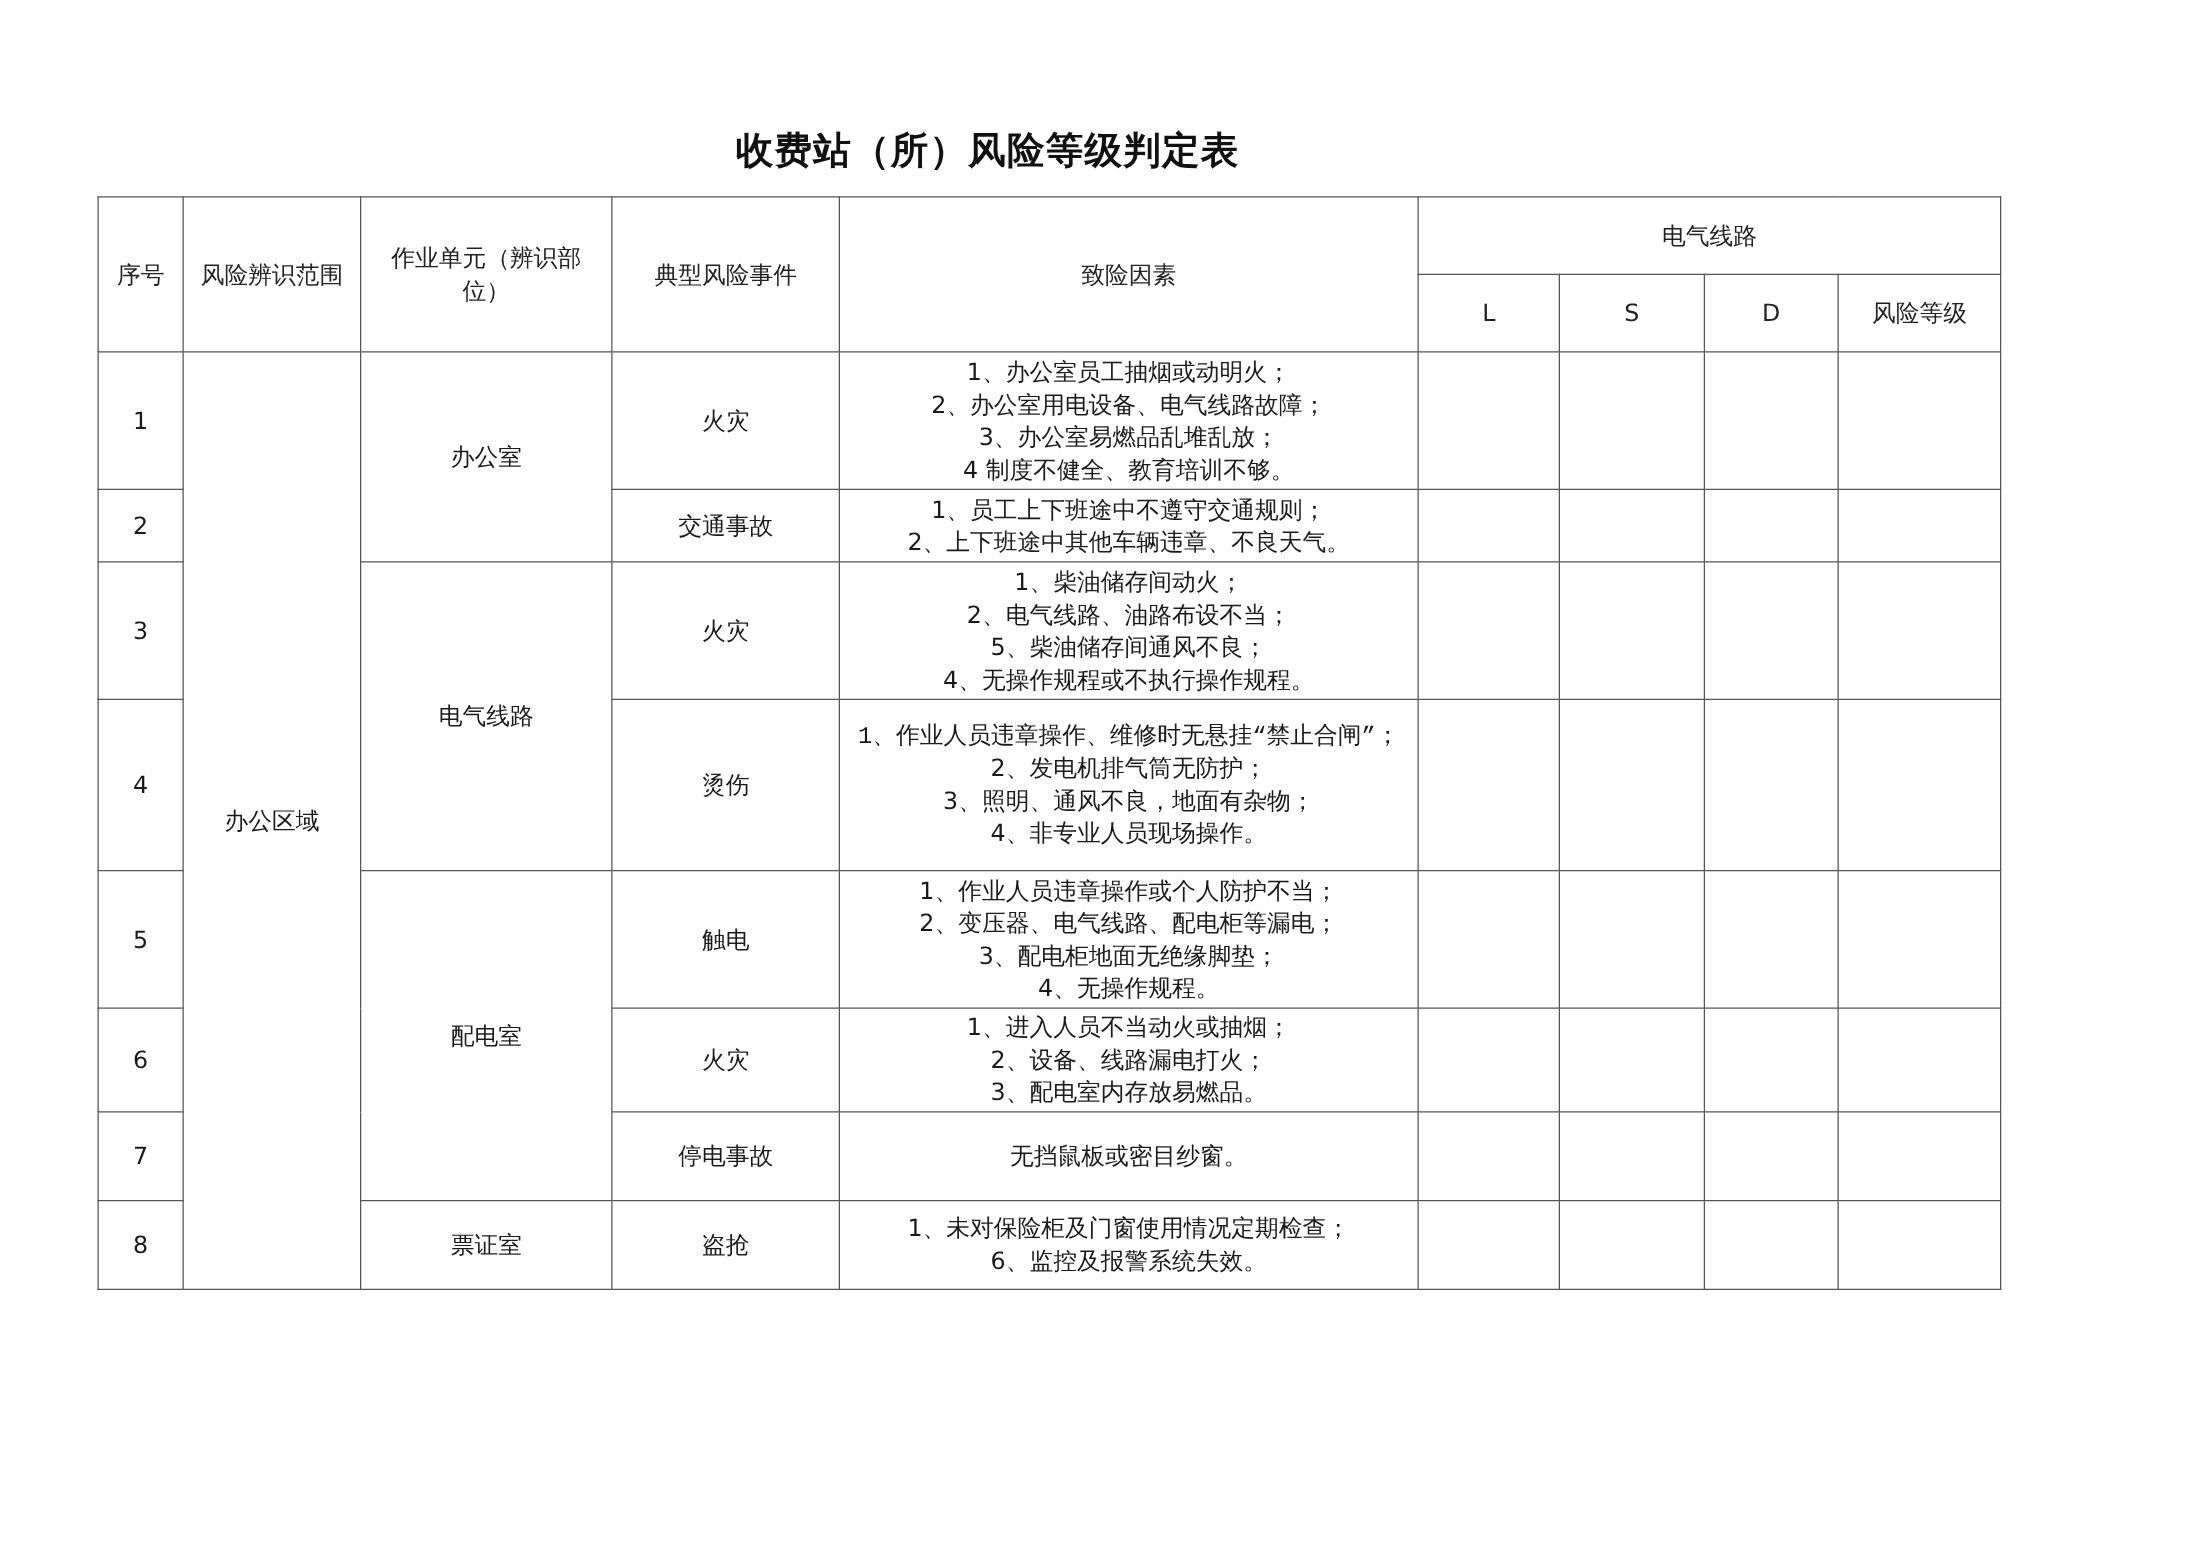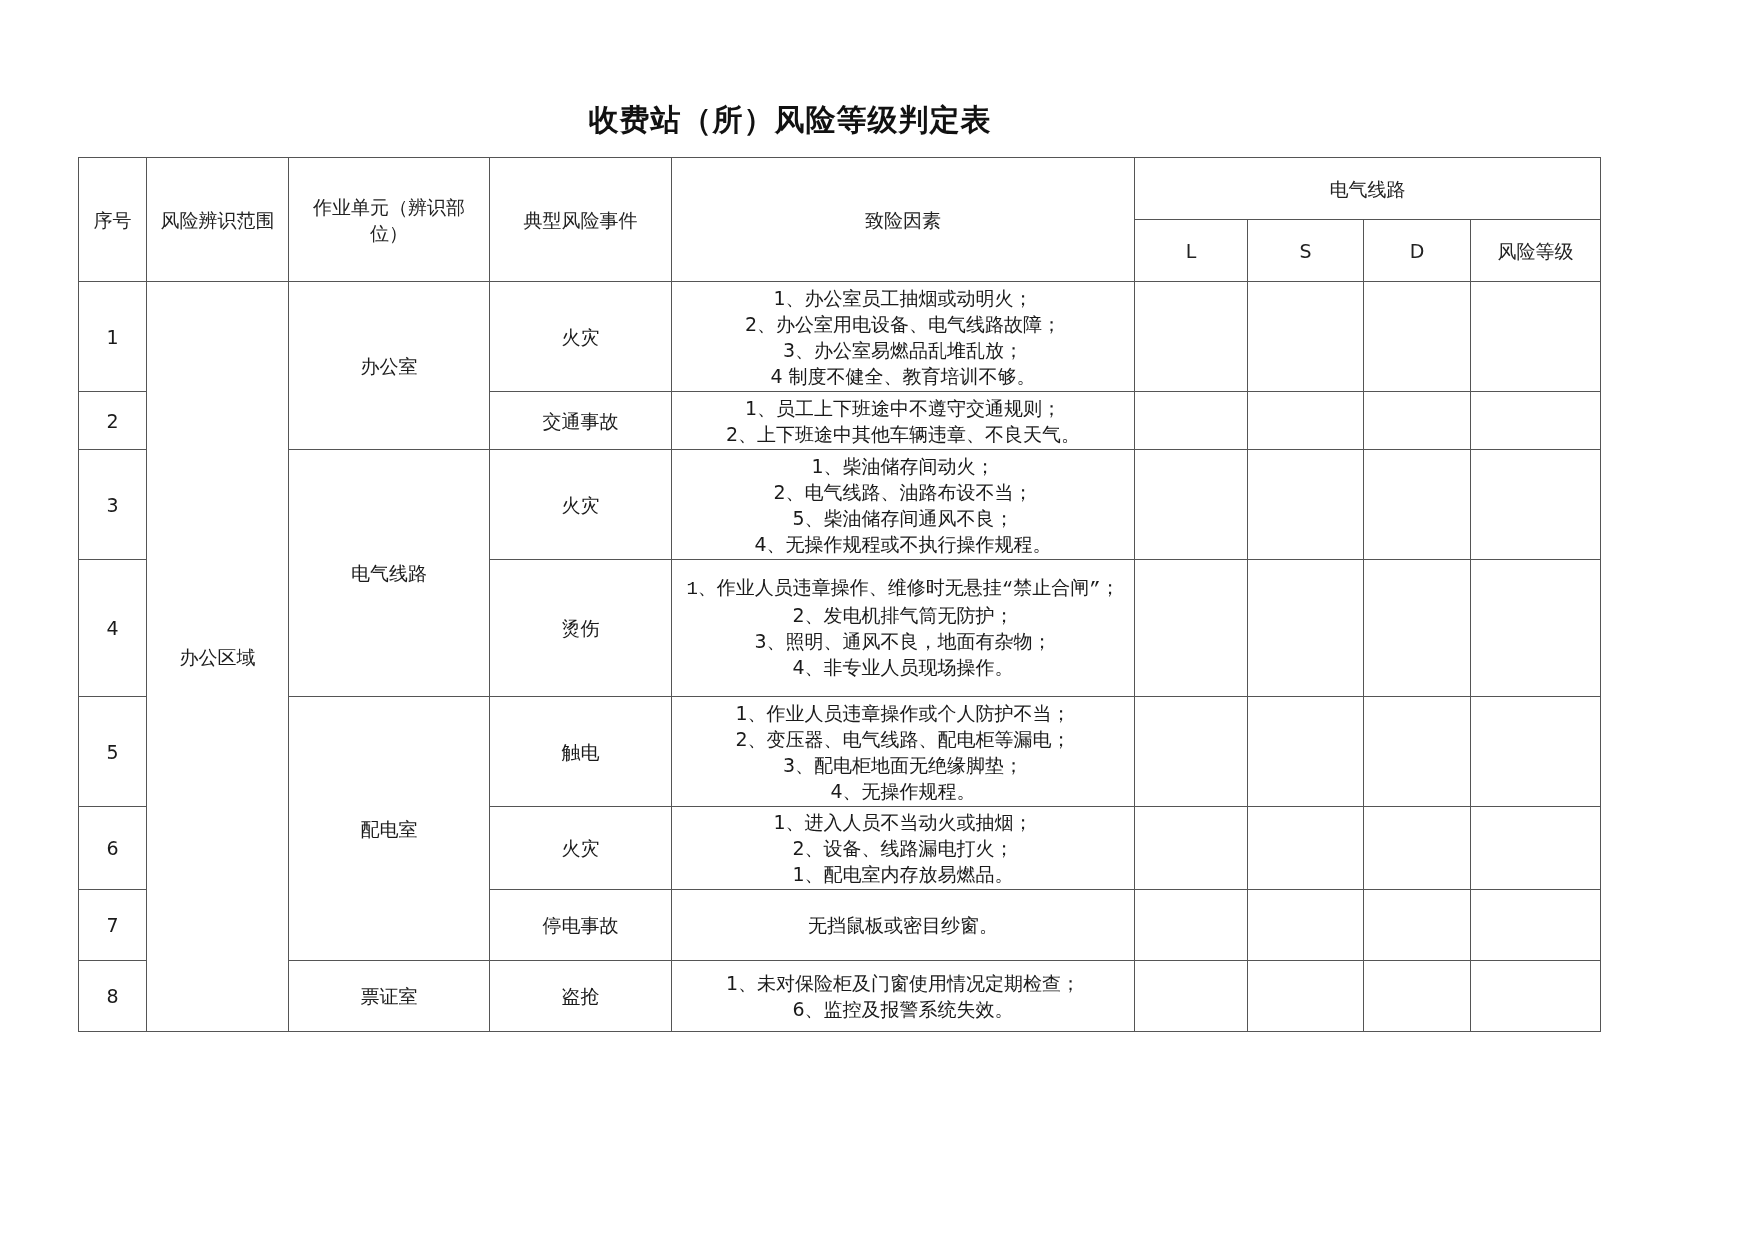--- a/index.html
+++ b/index.html
@@ -129,21 +129,21 @@
       <td></td>
       <td></td>
     </tr>
 
     <tr style="height:83px">
       <td class="num">6</td>
       <td>火灾</td>
       <td class="causes">
         <div>1、进入人员不当动火或抽烟；</div>
         <div>2、设备、线路漏电打火；</div>
-        <div>1、配电室内存放易燃品。</div>
+        <div>3、配电室内存放易燃品。</div>
       </td>
       <td></td>
       <td></td>
       <td></td>
       <td></td>
     </tr>
 
     <tr style="height:71px">
       <td class="num">7</td>
       <td>停电事故</td>

